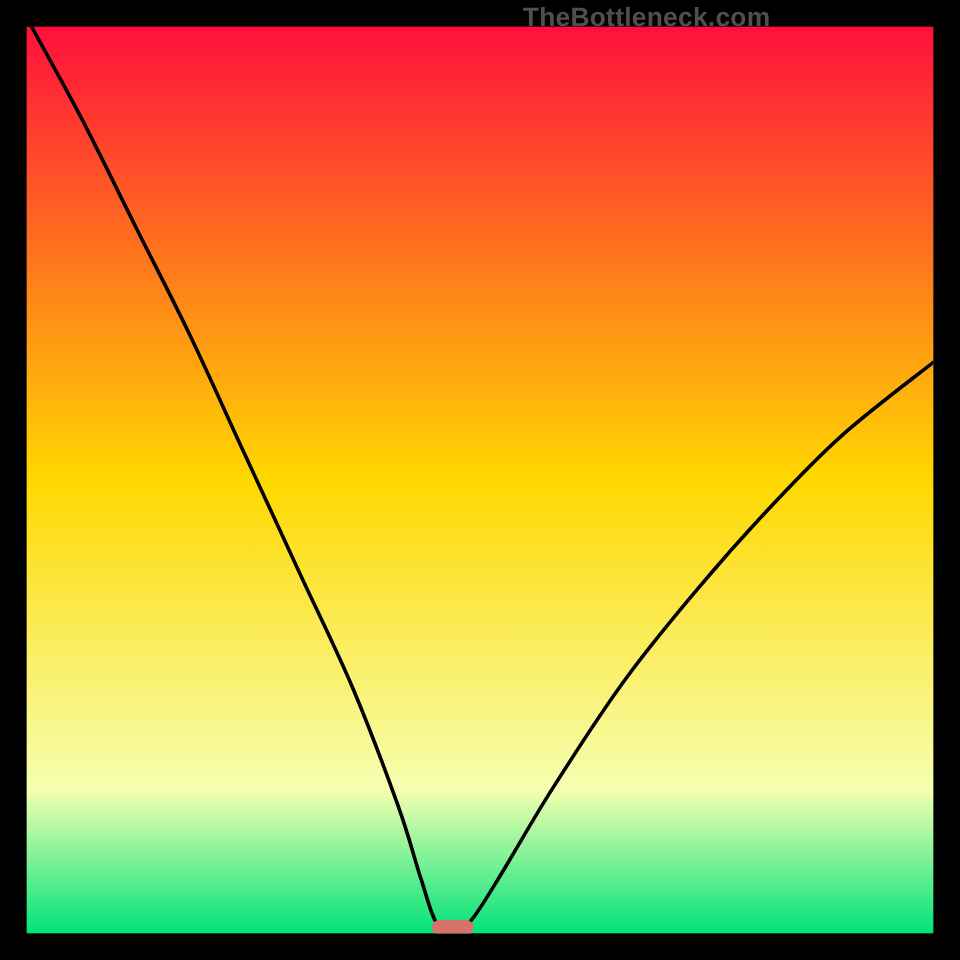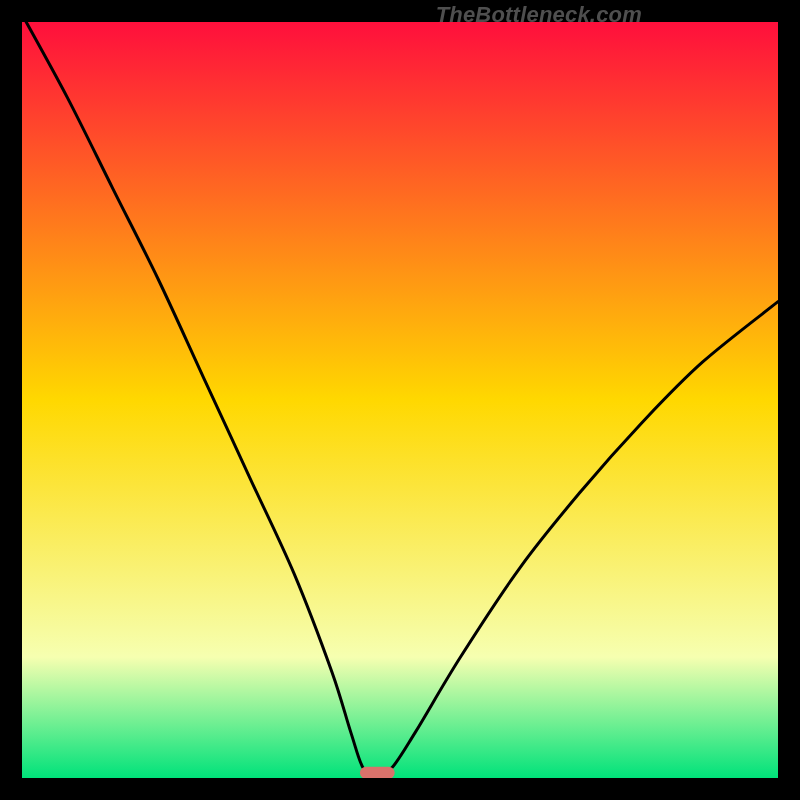--- a/index.html
+++ b/index.html
@@ -9,21 +9,20 @@
     height: 800px;
     background: #000;
     font-family: Arial, Helvetica, sans-serif;
     overflow: hidden;
   }
   .frame {
     position: relative;
     width: 652px;
     height: 800px;
     background: #000;
-    font-style: italic;
   }
   .watermark {
     position: absolute;
     top: 2px;
     right: 10px;
     color: #4f4f4f;
     font-size: 22px;
     font-weight: 600;
     letter-spacing: 0.2px;
     z-index: 50;

